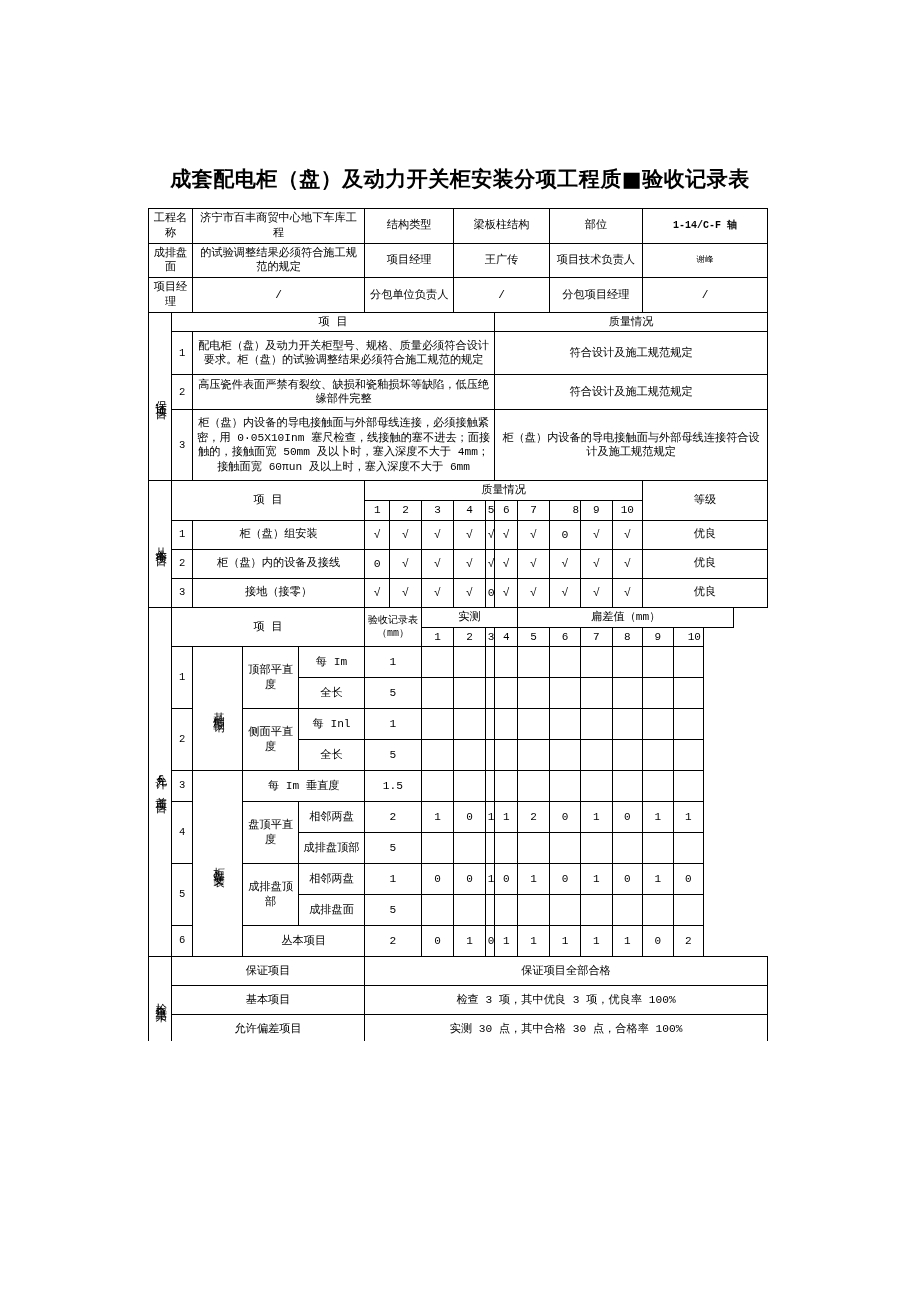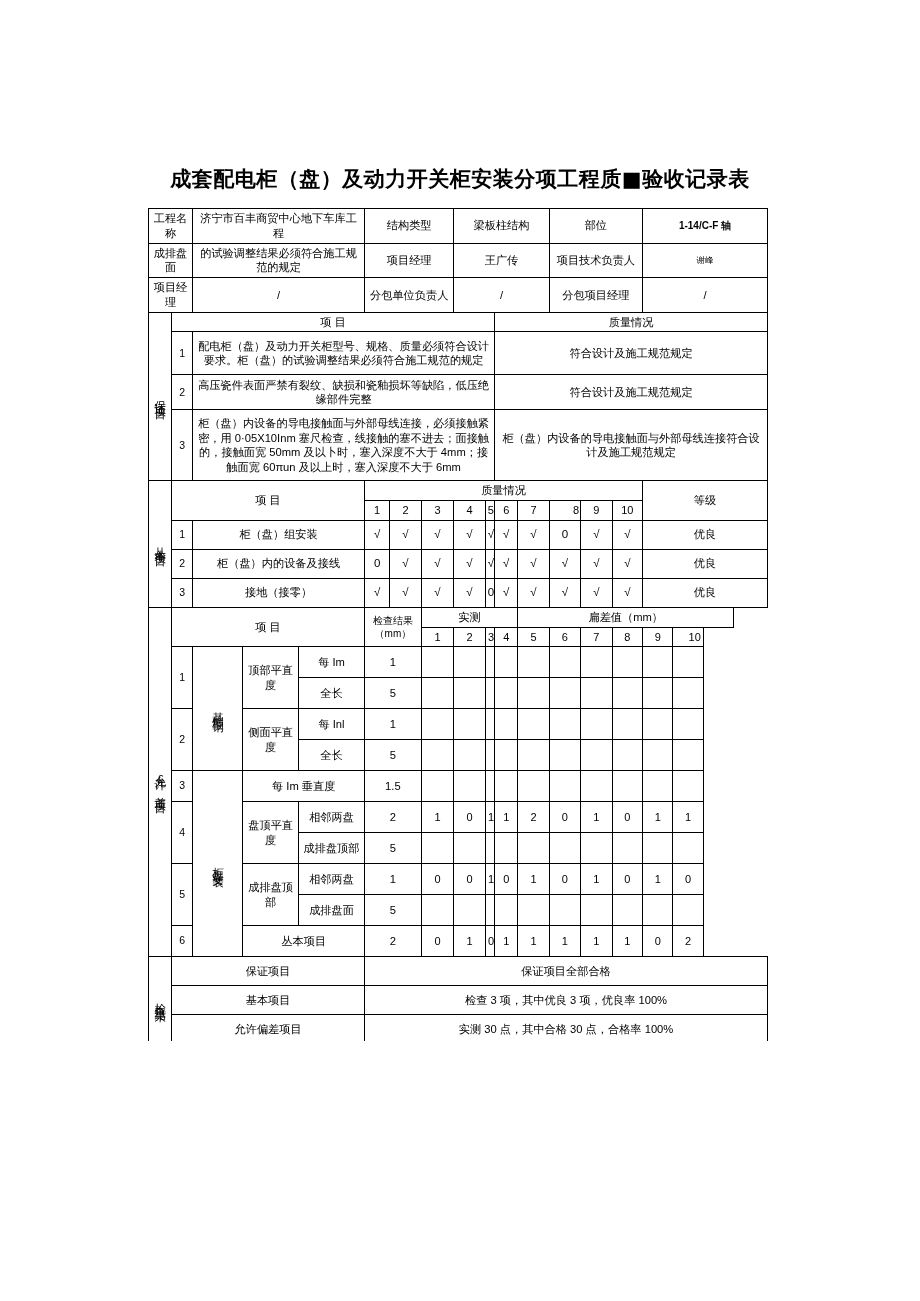--- a/index.html
+++ b/index.html
@@ -33,21 +33,21 @@
     letter-spacing: 0.5px;
     white-space: nowrap;
   }
   table.form {
     position: absolute;
     left: 148px;
     top: 208px;
     width: 620px;
     border-collapse: collapse;
     table-layout: fixed;
-    font-family: Liberation Sans, sans-serif;
+    font-family: Liberation Mono, monospace;
     font-size: 11.2px;
   }
   table.form td {
     border: 1px solid #000000;
     padding: 2px 2px;
     text-align: center;
     vertical-align: middle;
     line-height: 1.32;
     word-break: break-all;
   }
@@ -223,21 +223,21 @@
       <td colspan="4">优良</td>
     </tr>
 
     <tr>
       <td rowspan="12">
         <div class="vwrap">
               <span class="vtext">允许£差项目</span>
             </div>
       </td>
       <td colspan="4" rowspan="2">项            目</td>
-      <td colspan="2" rowspan="2" class="small">检查结果（mm）</td>
+      <td colspan="2" rowspan="2" class="small">验收记录表（mm）</td>
       <td colspan="4">实测</td>
       <td colspan="7" class="tl">扁差值（mm）</td>
     </tr>
     <tr>
       <td class="cellnum">1</td>
       <td class="cellnum">2</td>
       <td class="num" style="text-align:right;padding-right:0">3</td>
       <td class="cellnum">4</td>
       <td class="cellnum">5</td>
       <td class="cellnum">6</td>

